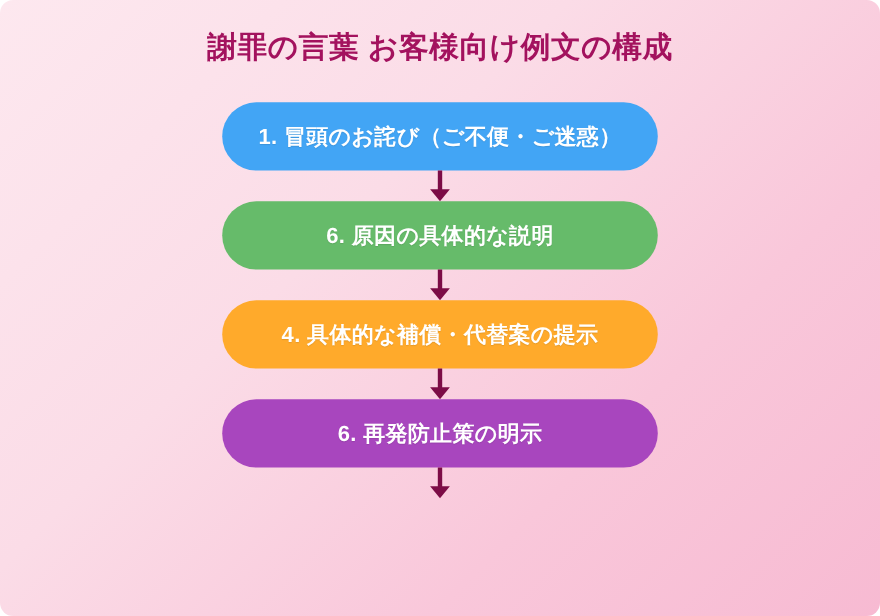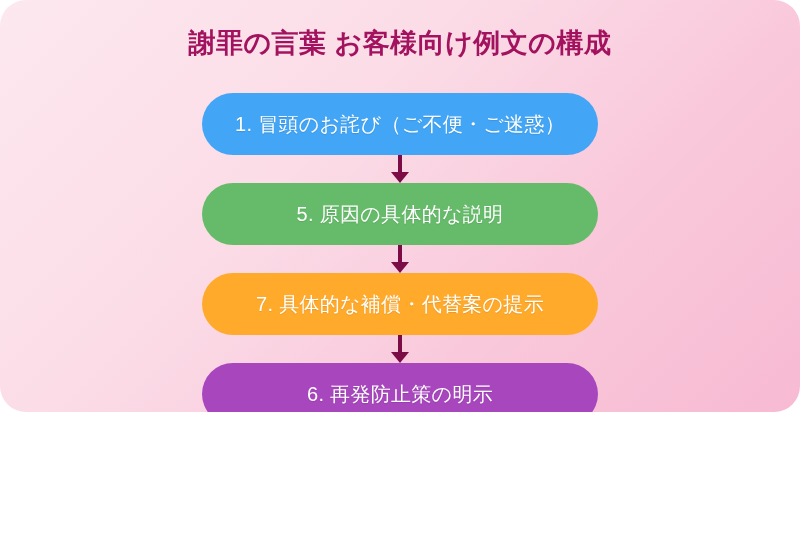--- a/index.html
+++ b/index.html
@@ -3,23 +3,23 @@
 <meta charset="utf-8">
 <style>
   html, body {
     margin: 0;
     padding: 0;
     background: #ffffff;
   }
   #canvas {
     position: relative;
     width: 800px;
-    height: 412px;
+    height: 560px;
     box-sizing: border-box;
-    border-radius: 26px;
+    border-radius: 12px;
     overflow: hidden;
     background: linear-gradient(135deg, #fde8ef 0%, #fbdce7 38%, #f9c7da 70%, #f7bad2 100%);
     font-family: "Liberation Sans", "DejaVu Sans", sans-serif;
   }
   #title {
     position: absolute;
     left: 0;
     right: 0;
     top: 25px;
     text-align: center;
@@ -41,21 +41,21 @@
     height: 62px;
     border-radius: 31px;
     display: flex;
     align-items: center;
     justify-content: center;
     box-sizing: border-box;
   }
   .step-label {
     color: #ffffff;
     font-size: 20px;
-    font-weight: normal;
+    font-weight: bold;
     letter-spacing: 0.3px;
     white-space: nowrap;
     text-shadow: 0 1px 1px rgba(0,0,0,0.10);
   }
   .connector {
     position: relative;
     width: 396px;
     height: 28px;
   }
   .connector .arrow {
@@ -101,32 +101,32 @@
     </div>
 
     <div class="connector">
       <span class="arrow">
         <span class="stem" style="background: rgb(124, 12, 70);"></span>
         <span class="head" style="border-top-color: rgb(124, 12, 70);"></span>
       </span>
     </div>
 
     <div class="step" style="background: rgb(102, 187, 106);">
-      <span class="step-label">5. 原因の具体的な説明</span>
+      <span class="step-label">6. 原因の具体的な説明</span>
     </div>
 
     <div class="connector">
       <span class="arrow">
         <span class="stem" style="background: rgb(124, 12, 70);"></span>
         <span class="head" style="border-top-color: rgb(124, 12, 70);"></span>
       </span>
     </div>
 
     <div class="step" style="background: rgb(255, 170, 43);">
-      <span class="step-label">7. 具体的な補償・代替案の提示</span>
+      <span class="step-label">4. 具体的な補償・代替案の提示</span>
     </div>
 
     <div class="connector">
       <span class="arrow">
         <span class="stem" style="background: rgb(124, 12, 70);"></span>
         <span class="head" style="border-top-color: rgb(124, 12, 70);"></span>
       </span>
     </div>
 
     <div class="step" style="background: rgb(168, 70, 190);">

